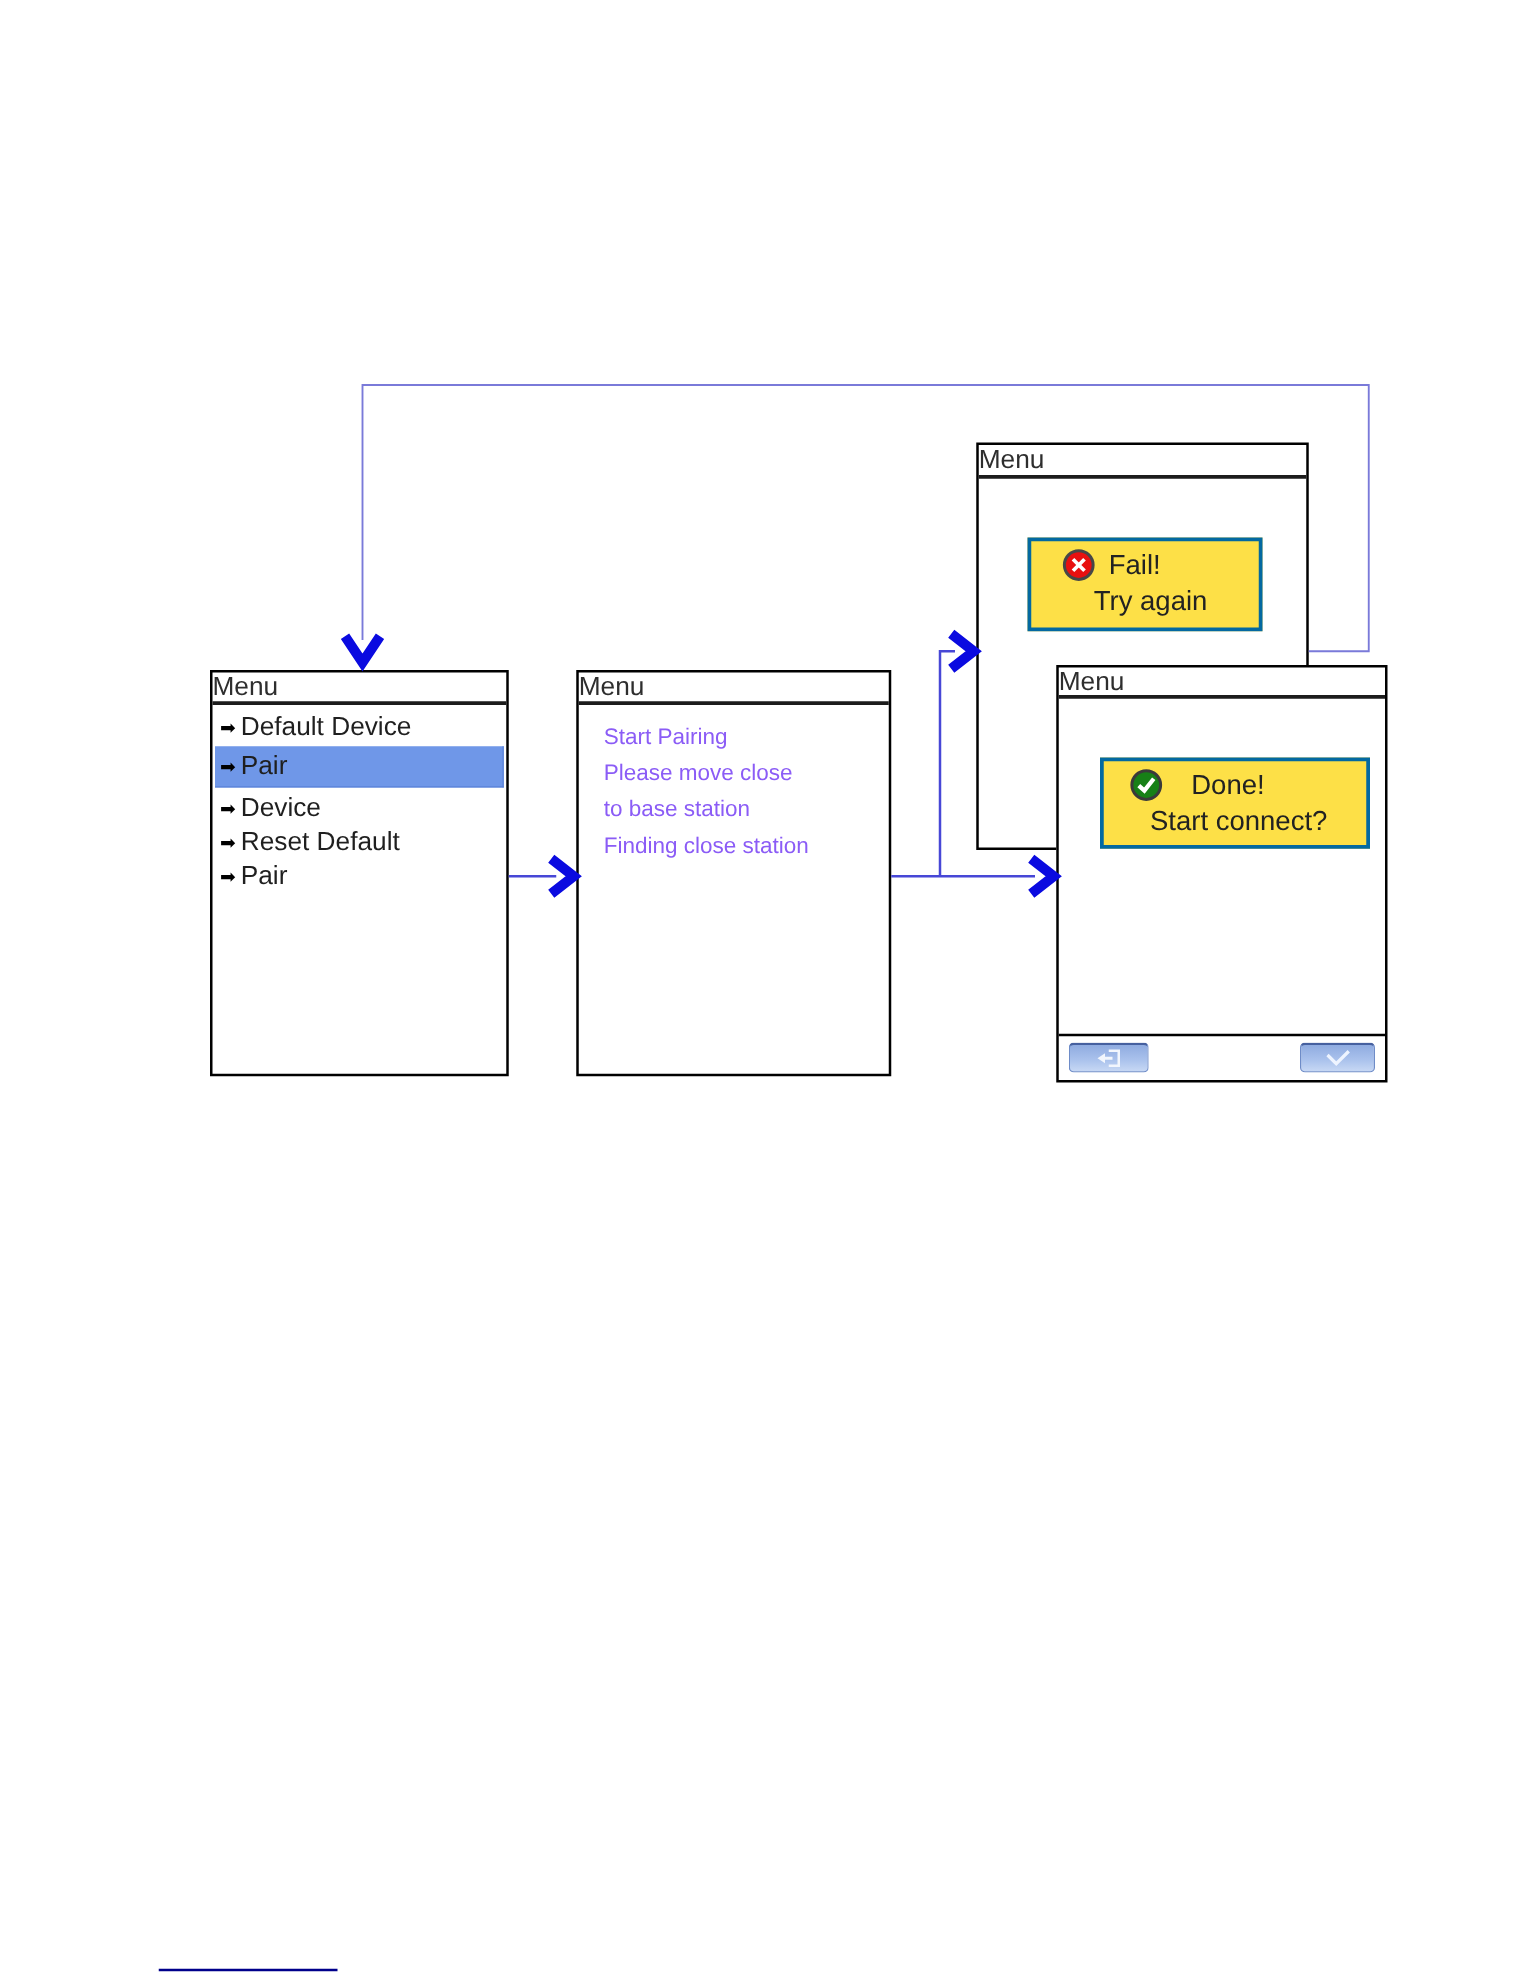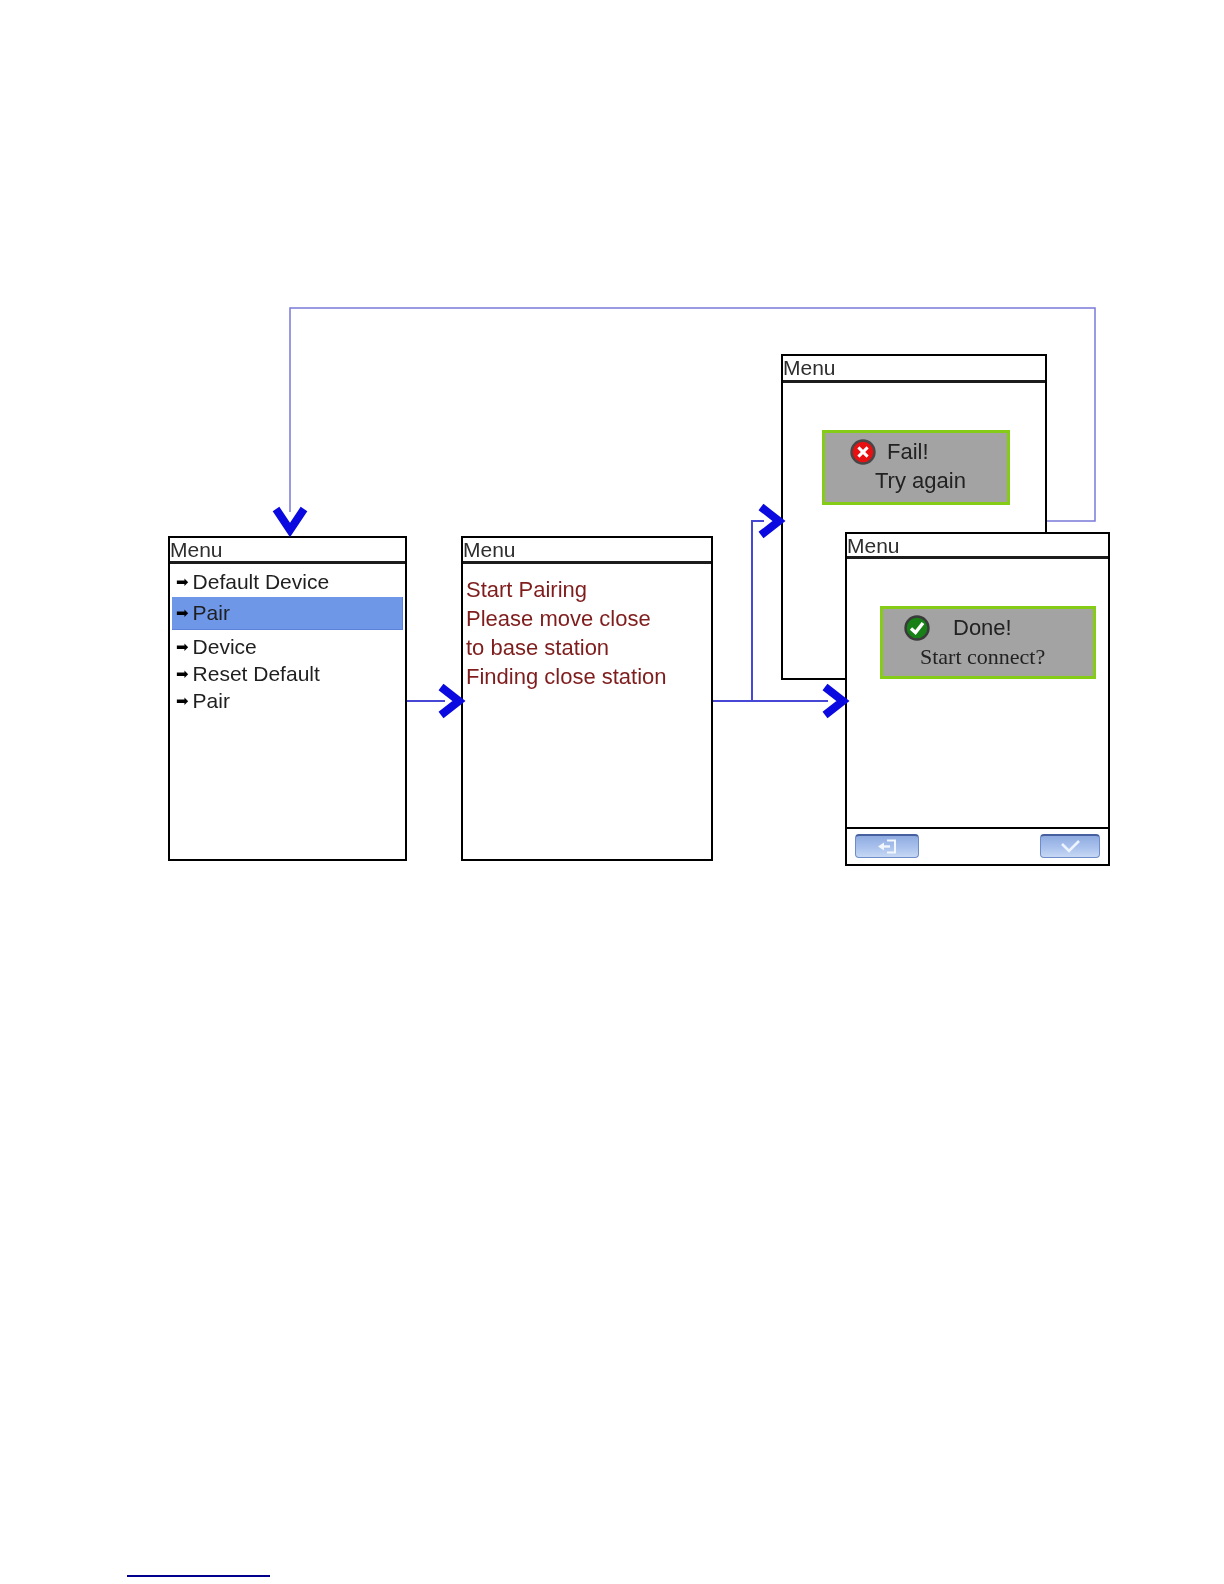--- a/index.html
+++ b/index.html
@@ -20,35 +20,35 @@
 
   
   .menu-list{padding-top:4px;}
   .menu-item{display:flex;align-items:center;height:27px;padding-left:6px;
              font-size:21px;white-space:nowrap;}
   .menu-item .bullet{font-size:15px;margin-right:4px;color:#000;}
   .menu-item.selected{height:32px;margin:2px 2px 3px 2px;padding-left:4px;
              background:#6f97e8;border-bottom:1px solid #5b82d8;border-right:1px solid #5b82d8;}
 
   
-  .pair-text{padding:11px 0 0 3px;font-size:22px;line-height:29px;color:#7f1d1d;}
+  .pair-text{padding:11px 0 0 20px;font-size:18px;line-height:29px;color:#8b5cf6;}
 
   
-  .dialog{position:absolute;border:3px solid #84cc16;background:#a3a3a3;box-sizing:border-box;
+  .dialog{position:absolute;border:3px solid #0369a1;background:#fde047;box-sizing:border-box;
           font-size:22px;color:#222;}
   .d-fail{left:39px;top:74px;width:188px;height:75px;}
   .d-done{left:33px;top:72px;width:216px;height:73px;}
   .d-row1{display:flex;align-items:center;margin-top:5px;}
   .d-fail .d-row1{padding-left:24px;}
   .d-fail .d-row1 .d-label{margin-left:10px;}
   .d-done .d-row1{padding-left:20px;}
   .d-done .d-row1 .d-label{margin-left:22px;}
   .d-row2{margin-top:2px;margin-left:24px;}
   .d-fail .d-row2{padding-left:26px;}
-  .d-done .d-row2{padding-left:13px;font-family:Liberation Serif, serif;}
+  .d-done .d-row2{padding-left:13px;}
 
   .status-icon{width:28px;height:28px;display:block;}
 
   
   .softkey-bar{position:absolute;left:0;right:0;bottom:0;height:31px;
                border-top:2px solid #000;display:flex;justify-content:space-between;
                align-items:center;padding:1px 8px 3px 8px;box-sizing:content-box;}
   .softkey{width:64px;height:24px;border-radius:4px;
            background:linear-gradient(180deg,#8fabe0 0%,#a9c1ec 55%,#c7d8f4 100%);
            border:1px solid #6e8cc8;border-top:2px solid #46609f;

